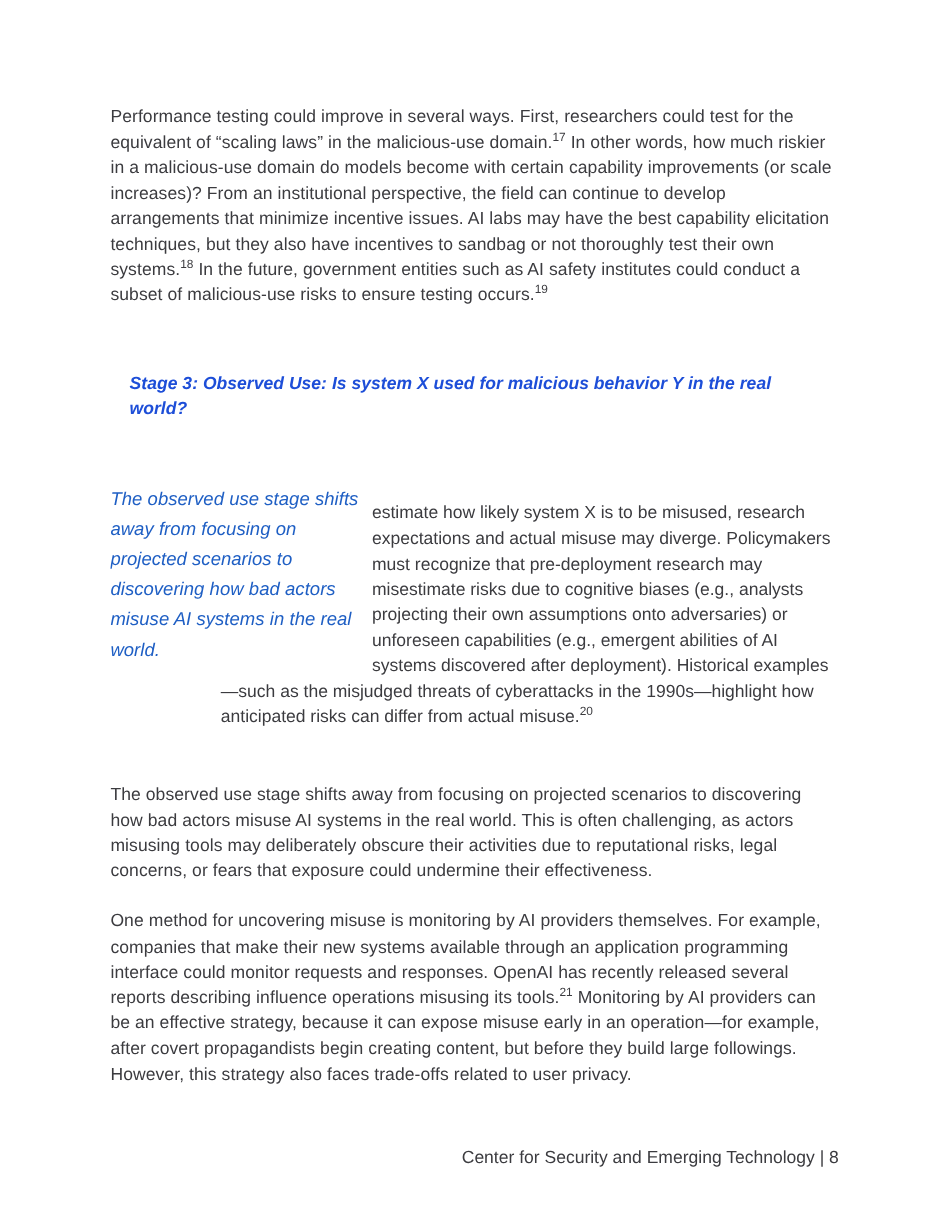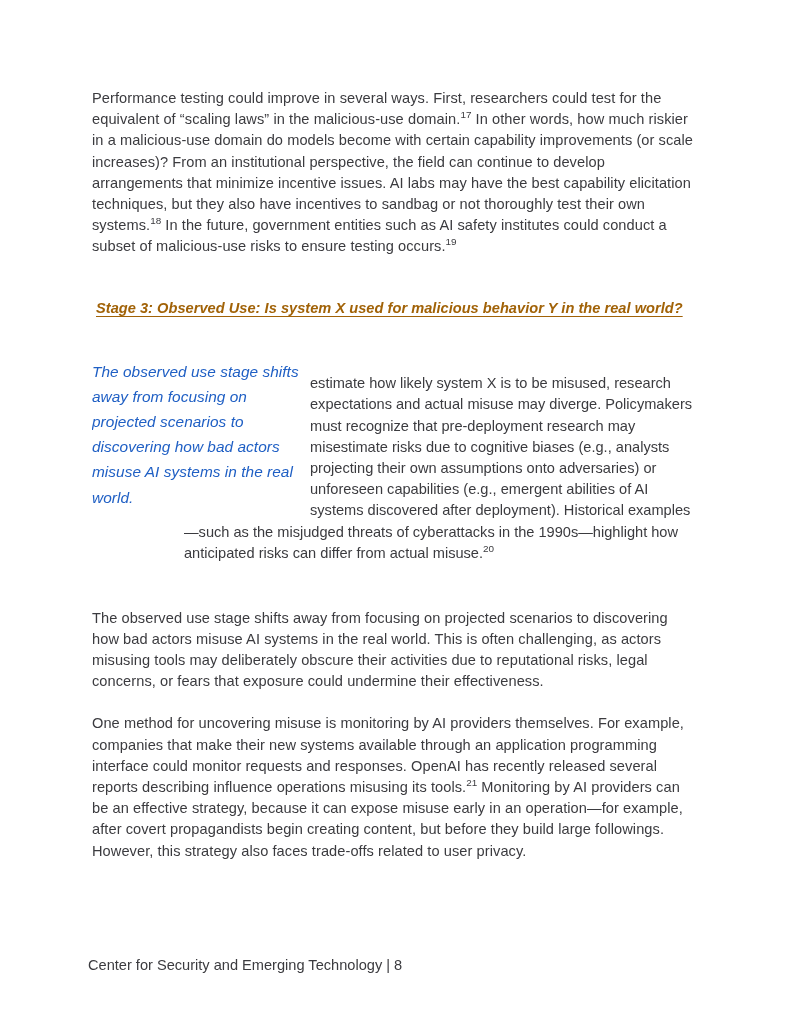--- a/index.html
+++ b/index.html
@@ -37,28 +37,27 @@
     color: #3b3b3f;
     text-align: left;
     letter-spacing: 0.005em;
   }
 
   .gap-sm { height: 21px; }
   .gap-md { height: 29px; }
   .gap-lg { height: 36px; }
 
   h2.section-heading {
-    margin: 4px;
+    margin: 16px;
     font-size: 14.6px;
     line-height: 21px;
     font-weight: bold;
     font-style: italic;
-    text-decoration: underline;
     text-underline-offset: 3px;
-    color: #a16207;
+    color: #1d4ed8;
     letter-spacing: 0.002em;
   }
 
   sup.footnote-ref {
     font-size: 0.68em;
     vertical-align: super;
     line-height: 0;
     letter-spacing: 0;
   }
 
@@ -85,20 +84,21 @@
     font-size: 14.6px;
     line-height: 21.2px;
     color: #3b3b3f;
   }
 
   .footer {
     position: absolute;
     left: 88px;
     right: 92px;
     top: 955px;
+    text-align: right;
     font-size: 14.6px;
     line-height: 21px;
     color: #3b3b3f;
   }
 </style>
 </head>
 <body>
 
 <div class="page">
 

